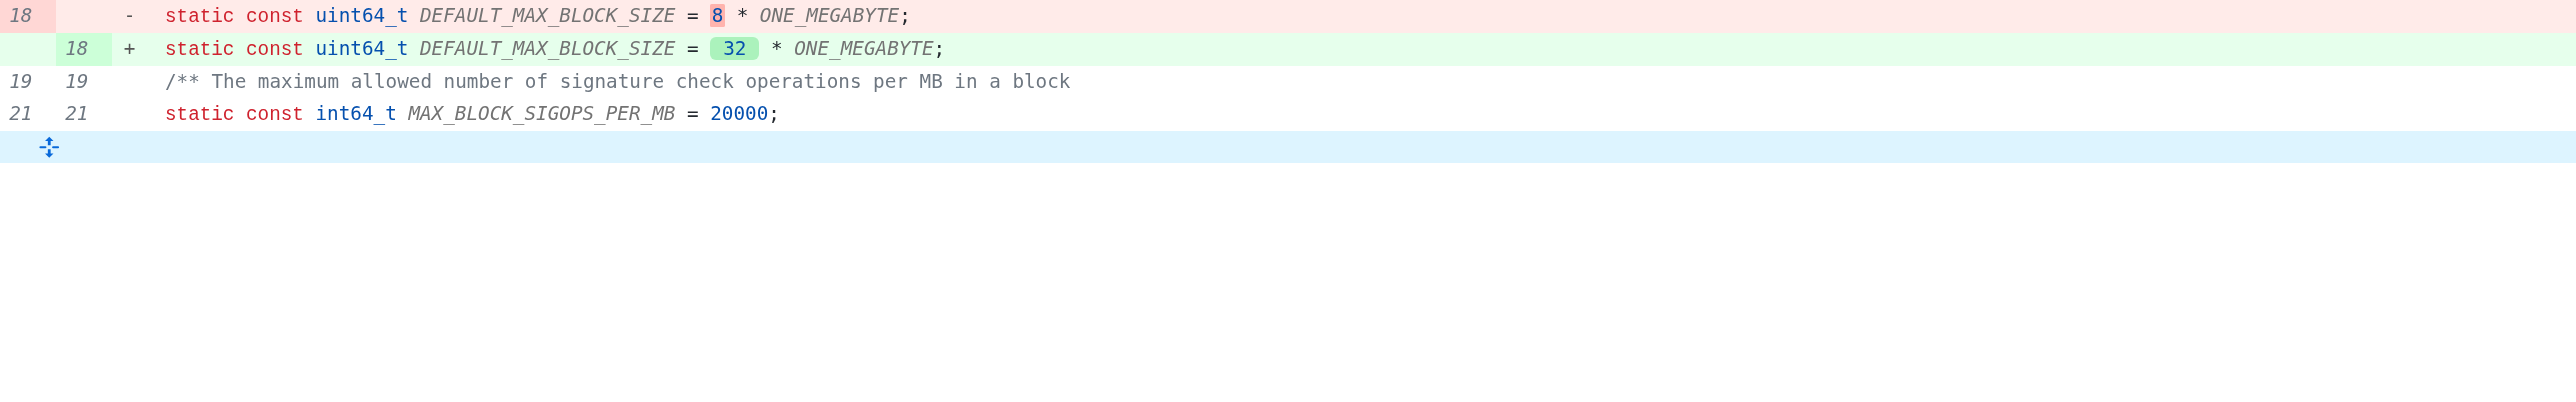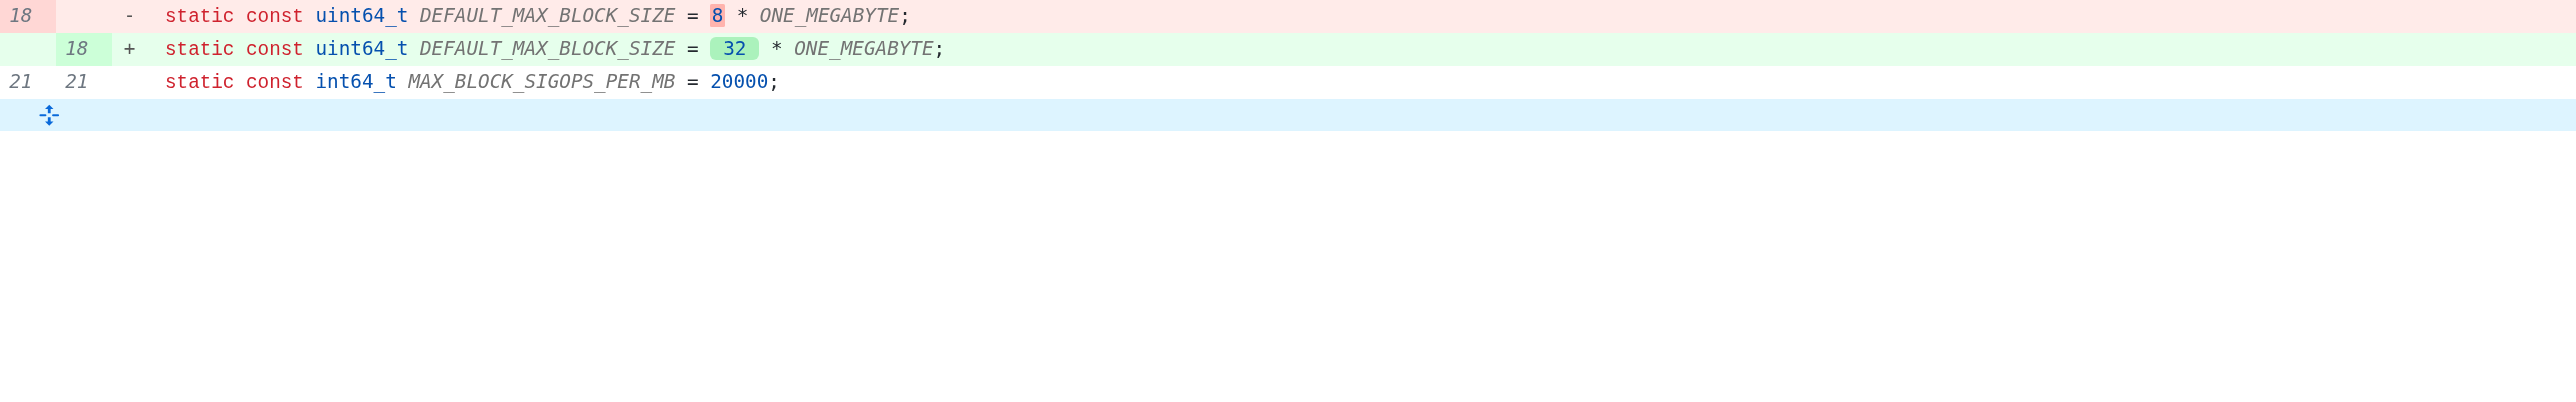--- a/index.html
+++ b/index.html
@@ -81,20 +81,26 @@
         <td class="marker-col">-</td>
         <td class="code-col"><span class="tok-plain"> </span><span class="tok-keyword">static</span><span class="tok-plain"> </span><span class="tok-keyword">const</span><span class="tok-plain"> </span><span class="tok-type">uint64_t</span><span class="tok-plain"> </span><span class="tok-ident">DEFAULT_MAX_BLOCK_SIZE</span><span class="tok-plain"> </span><span class="tok-op">=</span><span class="tok-plain"> </span><span class="del-mark"><span class="tok-number">8</span></span><span class="tok-plain"> </span><span class="tok-op">*</span><span class="tok-plain"> </span><span class="tok-ident">ONE_MEGABYTE</span><span class="tok-op">;</span></td>
       </tr>
       <tr class="addition">
         <td class="num-col old"></td>
         <td class="num-col new">18</td>
         <td class="marker-col">+</td>
         <td class="code-col"><span class="tok-plain"> </span><span class="tok-keyword">static</span><span class="tok-plain"> </span><span class="tok-keyword">const</span><span class="tok-plain"> </span><span class="tok-type">uint64_t</span><span class="tok-plain"> </span><span class="tok-ident">DEFAULT_MAX_BLOCK_SIZE</span><span class="tok-plain"> </span><span class="tok-op">=</span><span class="tok-plain"> </span><span class="add-mark"><span class="tok-number">32</span></span><span class="tok-plain"> </span><span class="tok-op">*</span><span class="tok-plain"> </span><span class="tok-ident">ONE_MEGABYTE</span><span class="tok-op">;</span></td>
       </tr>
       <tr class="context">
+        <td class="num-col old">19</td>
+        <td class="num-col new">19</td>
+        <td class="marker-col"></td>
+        <td class="code-col"><span class="tok-plain"> </span><span class="tok-comment">/** The maximum allowed number of signature check operations per MB in a block</span></td>
+      </tr>
+      <tr class="context">
         <td class="num-col old">21</td>
         <td class="num-col new">21</td>
         <td class="marker-col"></td>
         <td class="code-col"><span class="tok-plain"> </span><span class="tok-keyword">static</span><span class="tok-plain"> </span><span class="tok-keyword">const</span><span class="tok-plain"> </span><span class="tok-type">int64_t</span><span class="tok-plain"> </span><span class="tok-ident">MAX_BLOCK_SIGOPS_PER_MB</span><span class="tok-plain"> </span><span class="tok-op">=</span><span class="tok-plain"> </span><span class="tok-number">20000</span><span class="tok-op">;</span></td>
       </tr>
       <tr class="hunk">
         <td class="num-col old expand-cell" colspan="2"><span class="expand-icon"><svg viewBox="0 0 16 16">
               <path d="M8 15.5l-3-3h2v-3h2v3h2l-3 3zM8 .5l3 3h-2v3H7v-3H5l3-3zM1.75 8.75h3.5a.75.75 0 000-1.5h-3.5a.75.75 0 000 1.5zm9 0h3.5a.75.75 0 000-1.5h-3.5a.75.75 0 000 1.5z"></path>
             </svg></span></td>
         <td class="marker-col"></td>

